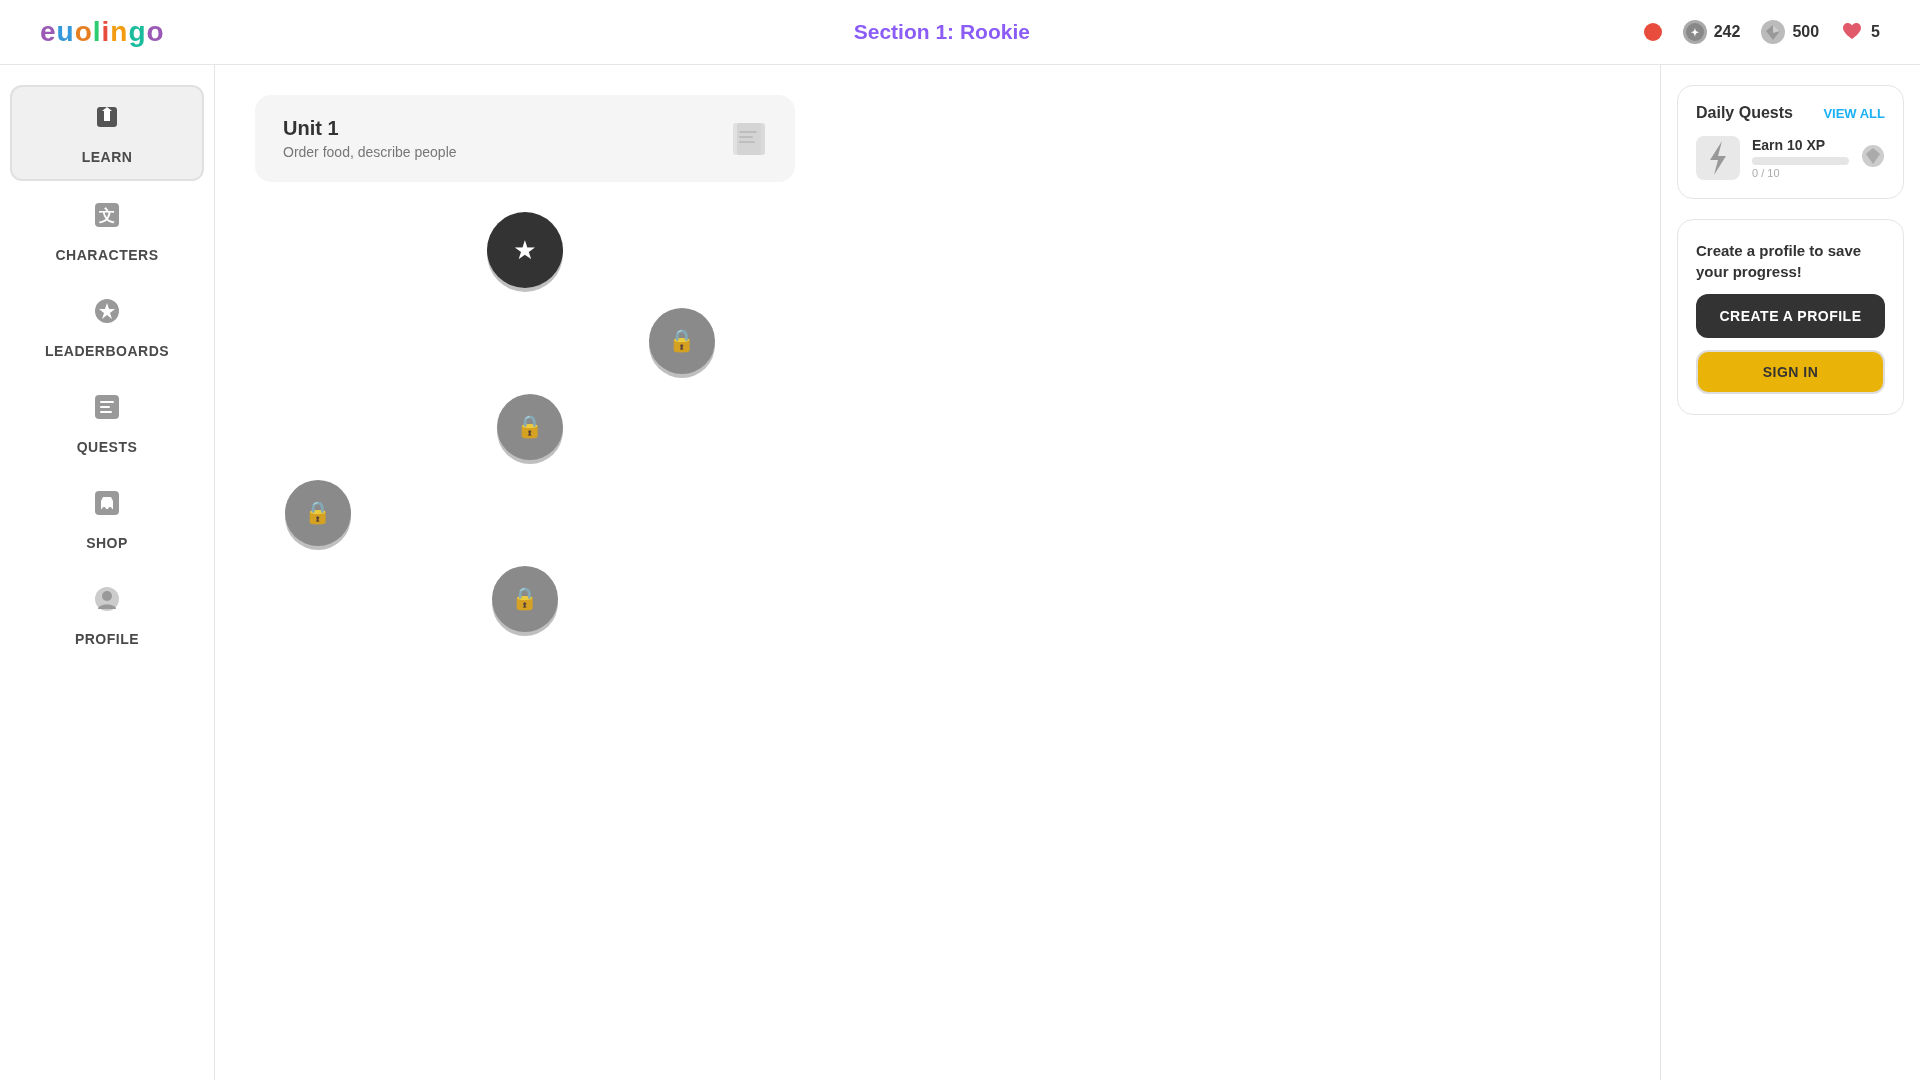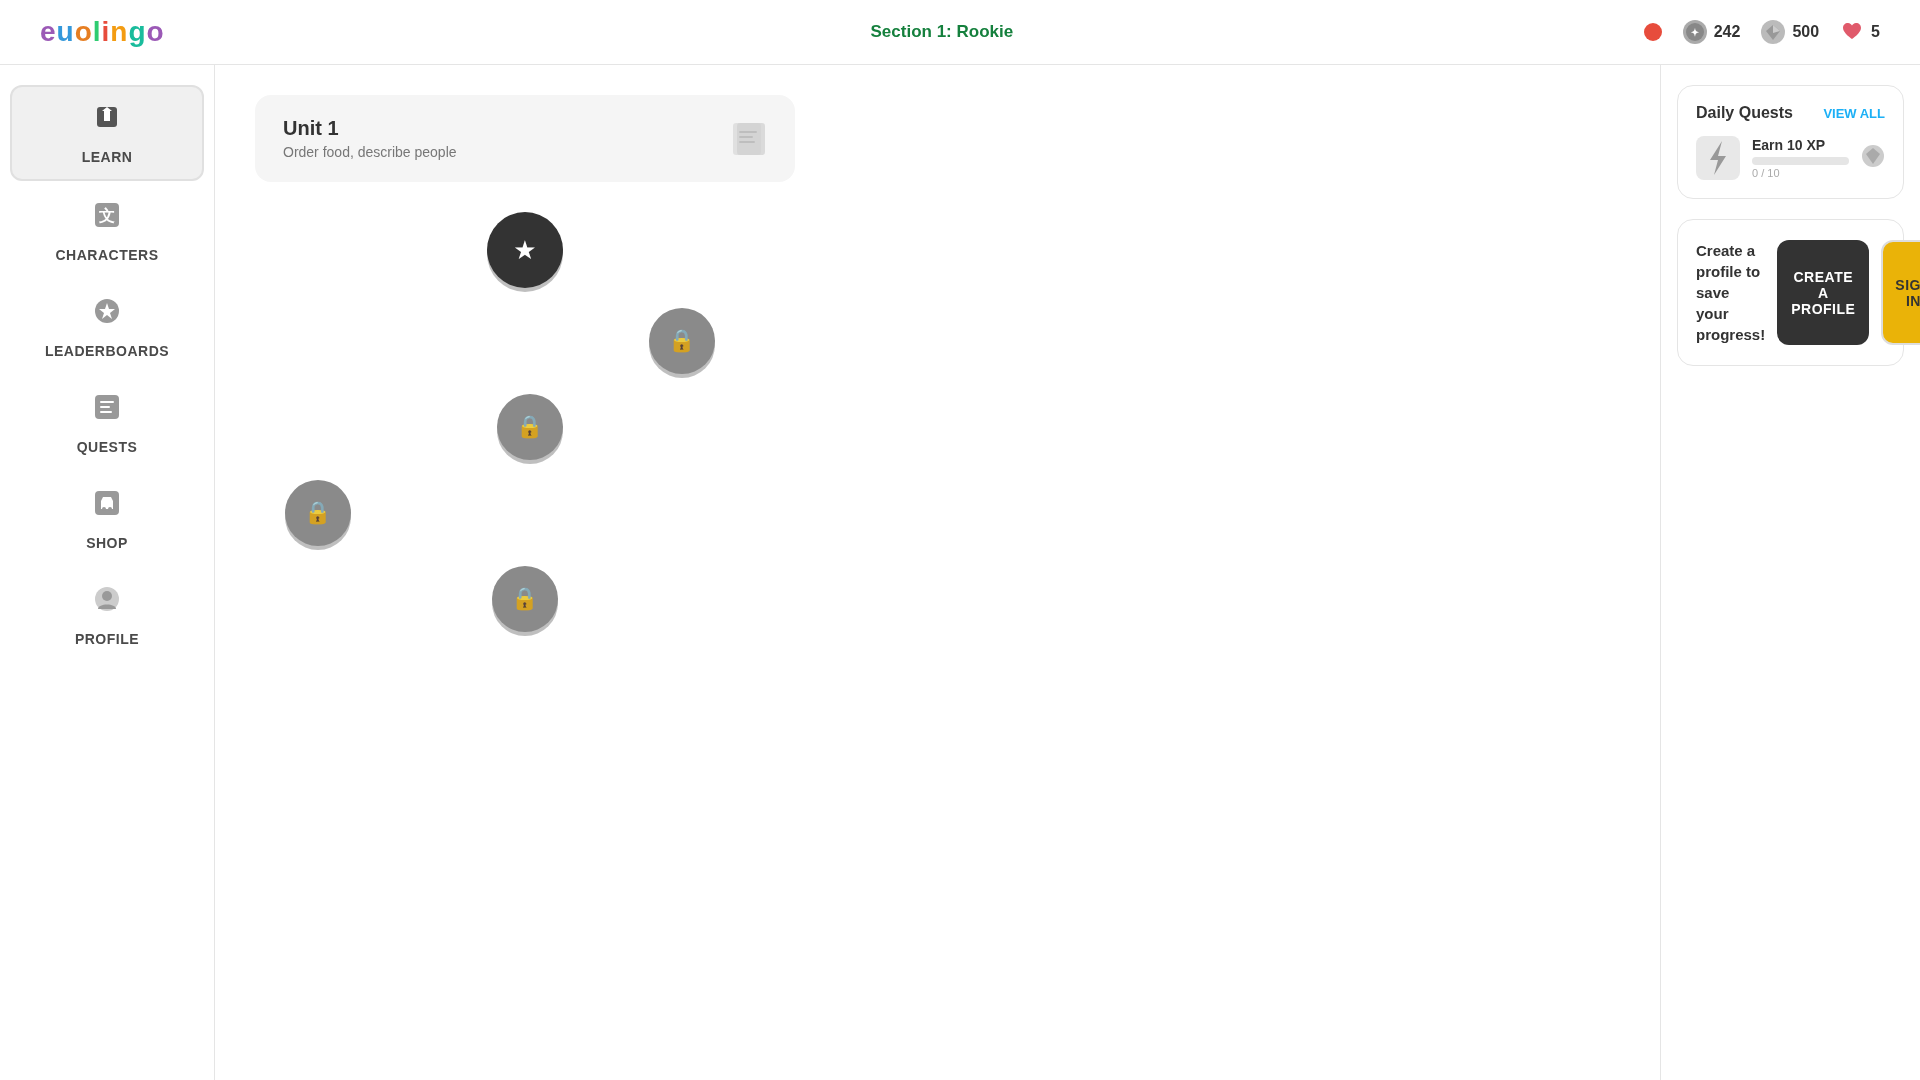--- a/index.html
+++ b/index.html
@@ -23,23 +23,23 @@
     }
     .logo-e { color: #9b59b6; }
     .logo-u { color: #3498db; }
     .logo-o { color: #e67e22; }
     .logo-l { color: #2ecc71; }
     .logo-i { color: #e74c3c; }
     .logo-n { color: #f39c12; }
     .logo-g { color: #1abc9c; }
     .logo-o2 { color: #9b59b6; }
     .top-nav-center {
-      font-size: 17px;
+      font-size: 21px;
       font-weight: 600;
-      color: #15803d;
+      color: #8b5cf6;
     }
     .top-nav-right {
       display: flex;
       align-items: center;
       gap: 20px;
     }
     .stat-item {
       display: flex;
       align-items: center;
       gap: 6px;
@@ -249,21 +249,21 @@
       color: #aaa;
       margin-top: 2px;
     }
 
     .profile-card {
       background: #fff;
       border: 1.5px solid #e5e5e5;
       border-radius: 16px;
       padding: 20px 18px;
       display: flex;
-      flex-direction: row;
+      flex-direction: column;
       gap: 12px;
     }
     .profile-card-text {
       font-size: 15px;
       font-weight: 700;
       color: #333;
       line-height: 1.4;
     }
     .create-profile-btn {
       background: #333;

